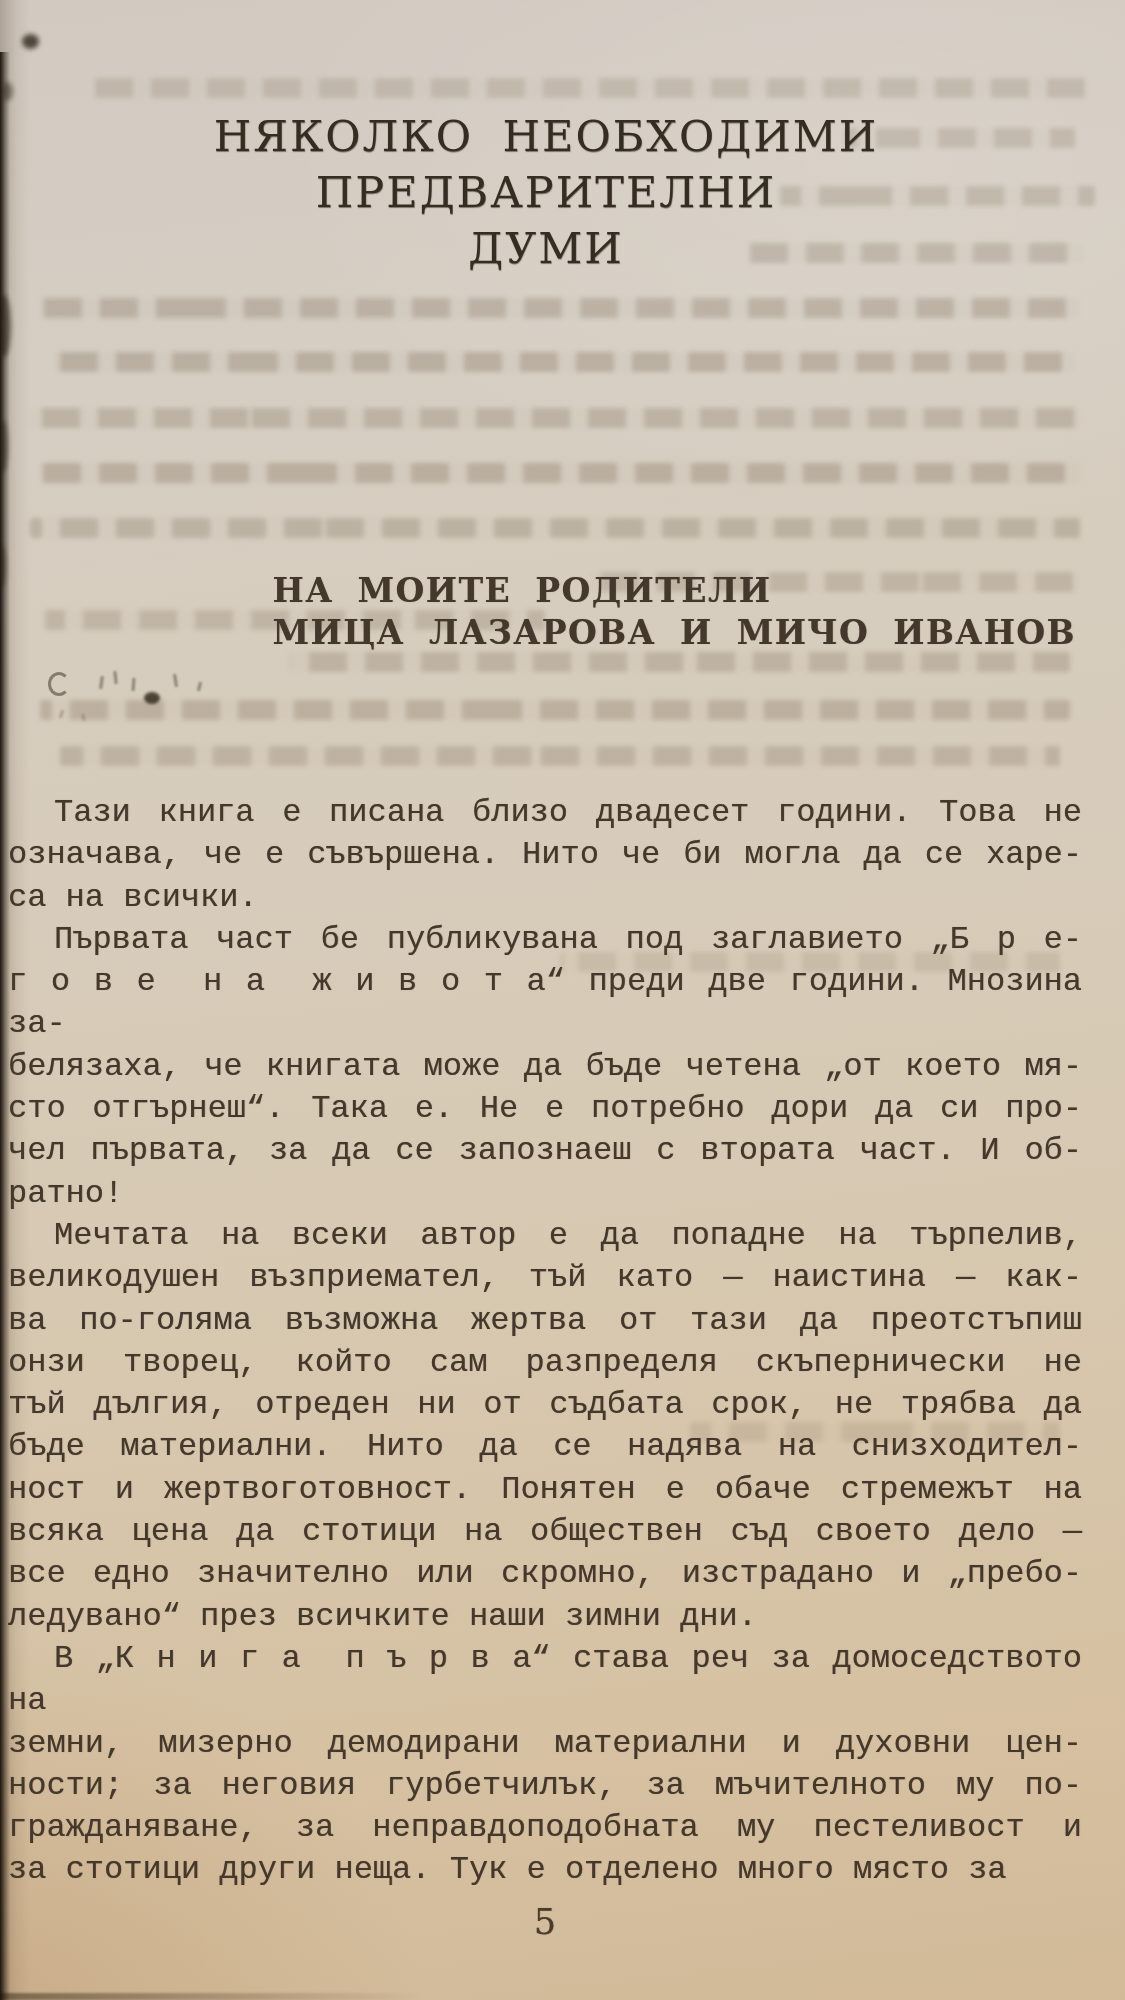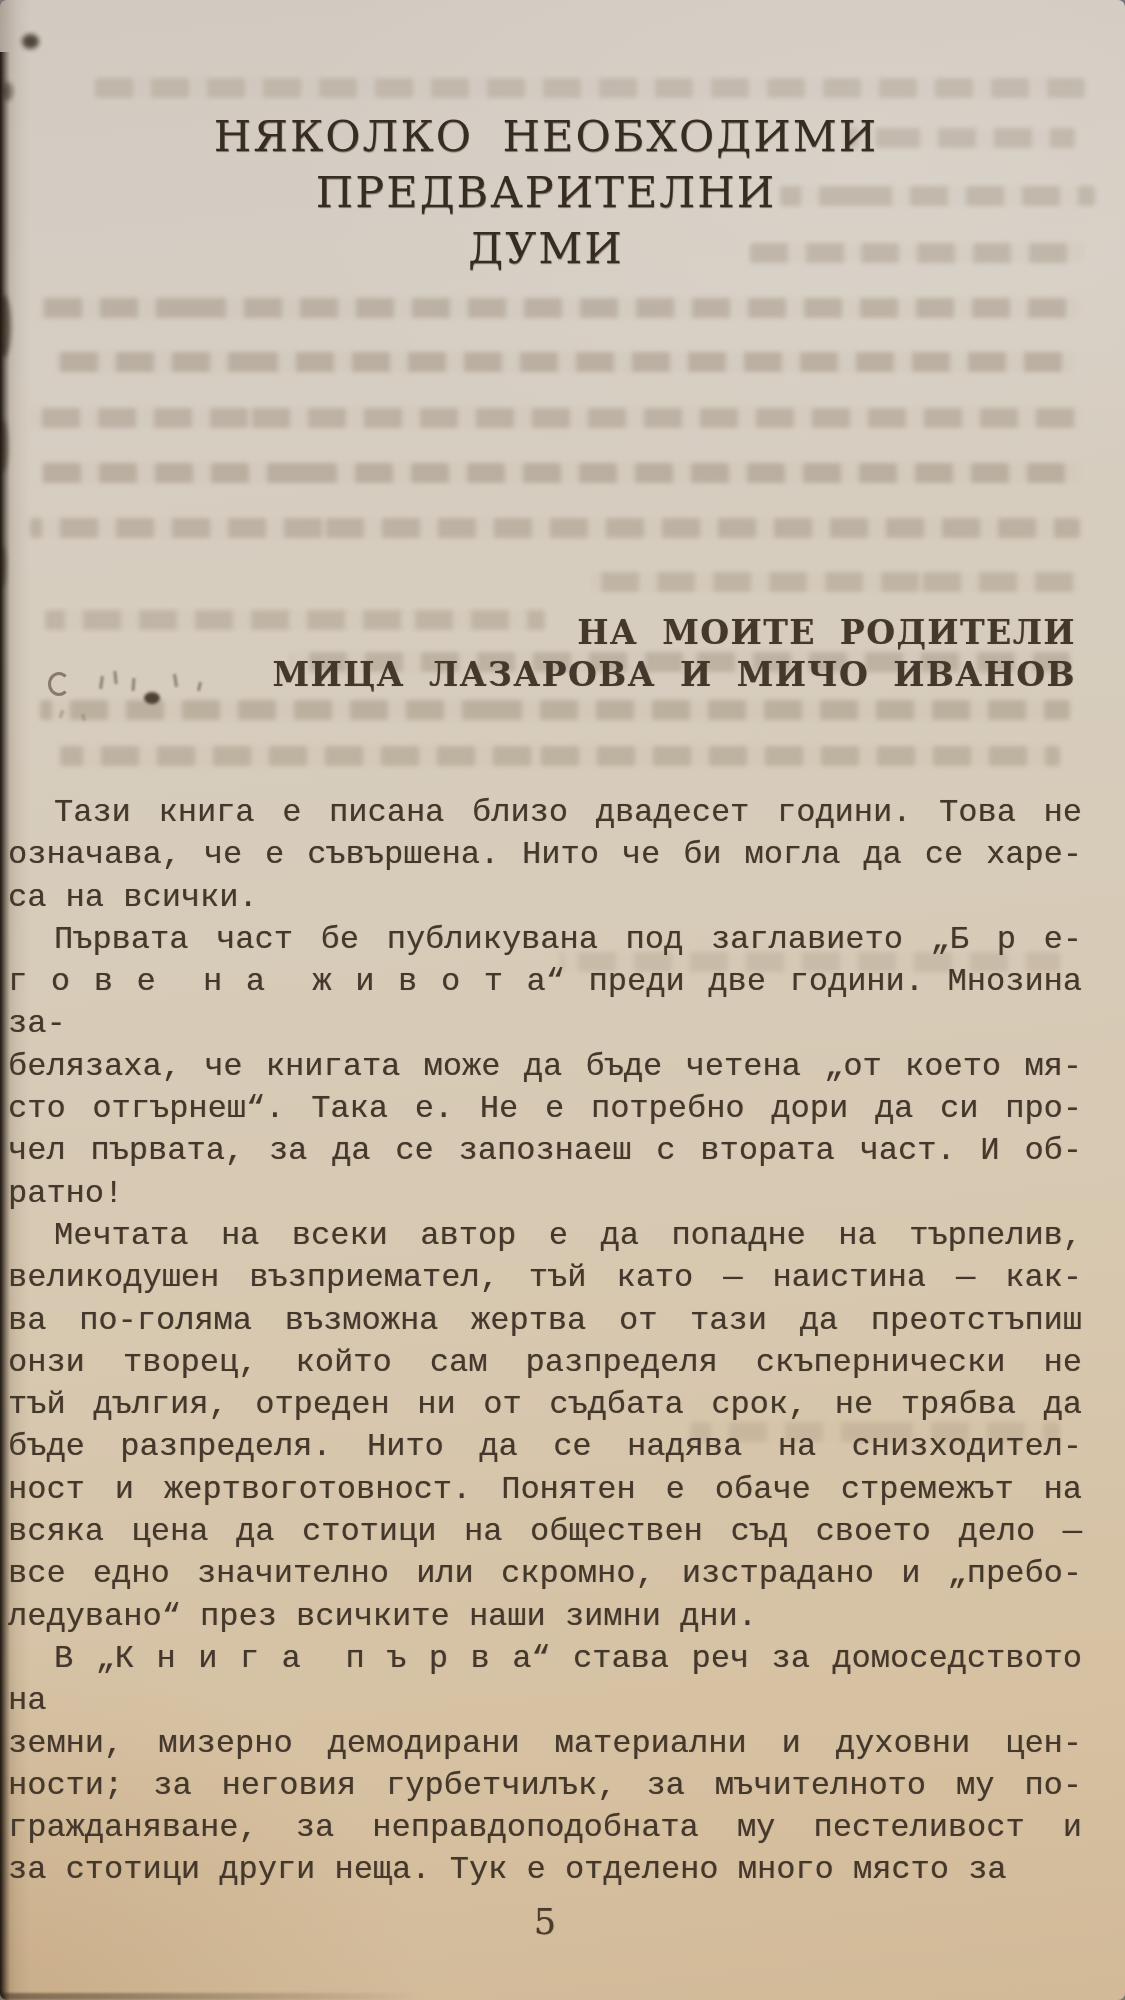--- a/index.html
+++ b/index.html
@@ -12,43 +12,42 @@
   .page{
     position:relative;
     width:1125px;height:2000px;
     margin:0 auto;
     overflow:hidden;
     font-family:"DejaVu Serif","Liberation Serif",serif;
     background:
       radial-gradient(ellipse 900px 500px at 78% 8%, rgba(255,255,255,0.10), rgba(255,255,255,0) 70%),
       radial-gradient(ellipse 700px 600px at 0% 100%, rgba(165,115,65,0.20), rgba(165,115,65,0) 60%),
       linear-gradient(174deg,#d2cac1 0%,#d6cec3 18%,#d7ccba 45%,#d7c7ae 68%,#d6c1a2 85%,#d2ba98 100%);
-    border-radius: 7px;
   }
   
   .left-shade{position:absolute;left:0;top:0;width:30px;height:100%;
     background:linear-gradient(90deg,rgba(80,60,40,0.28),rgba(80,60,40,0.08) 55%,rgba(80,60,40,0));}
   .gutter{position:absolute;left:0;top:52px;width:10px;height:1948px;
     background:linear-gradient(90deg,rgba(18,12,6,0.92),rgba(18,12,6,0.35) 55%,rgba(18,12,6,0));
     filter:blur(0.6px);}
   .bottom-edge{position:absolute;left:0;bottom:0;width:420px;height:7px;
     background:linear-gradient(90deg,rgba(30,20,10,0.45),rgba(30,20,10,0));filter:blur(1px);}
   .edge-blob{position:absolute;background:#241a0f;border-radius:50%;filter:blur(2.5px);}
 
   
   .ghost{position:absolute;height:20px;border-radius:3px;filter:blur(2.8px);
     background:repeating-linear-gradient(90deg,var(--ghost) 0 38px,rgba(125,108,88,0.06) 38px 56px);}
 
   .title{position:absolute;left:0;top:108px;width:1092px;margin:0;
     text-align:center;font-weight:normal;
     font-size:43px;line-height:56px;letter-spacing:2px;word-spacing:14px;
     color:var(--title-ink);
     text-shadow:0.4px 0.5px 0.9px rgba(55,42,30,0.55);}
-  .dedication{position:absolute;right:49px;top:612px;
-    text-align:right;font-weight:bold;
+  .dedication{position:absolute;right:49px;top:570px;
+    text-align:left;font-weight:bold;
     font-size:33px;line-height:42px;letter-spacing:1.5px;word-spacing:11px;
     color:var(--ink);
     text-shadow:0.3px 0.4px 0.8px rgba(60,45,30,0.5);}
   .body{position:absolute;left:8px;top:792px;width:1074px;
     font-size:32px;line-height:42.3px;color:var(--ink);
     text-shadow:0.3px 0.4px 0.7px rgba(60,45,30,0.5);}
   .bline{text-align:justify;text-align-last:justify;font-family:Liberation Mono, monospace;}
   .bline.pfirst{text-indent:46px;}
   .bline.plast{text-align-last:left;}
   .pagenum{position:absolute;left:8px;top:1902px;width:1074px;
@@ -127,21 +126,21 @@
       <div class="bline">г о в е &nbsp;н а &nbsp;ж и в о т а“ преди две години. Мнозина за-</div>
       <div class="bline">белязаха, че книгата може да бъде четена „от което мя-</div>
       <div class="bline">сто отгърнеш“. Така е. Не е потребно дори да си про-</div>
       <div class="bline">чел първата, за да се запознаеш с втората част. И об-</div>
       <div class="bline plast">ратно!</div>
       <div class="bline pfirst">Мечтата на всеки автор е да попадне на търпелив,</div>
       <div class="bline">великодушен възприемател, тъй като — наистина — как-</div>
       <div class="bline">ва по-голяма възможна жертва от тази да преотстъпиш</div>
       <div class="bline">онзи творец, който сам разпределя скъпернически не</div>
       <div class="bline">тъй дългия, отреден ни от съдбата срок, не трябва да</div>
-      <div class="bline">бъде разпределя. Нито да се надява на снизходител-</div>
+      <div class="bline">бъде материални. Нито да се надява на снизходител-</div>
       <div class="bline">ност и жертвоготовност. Понятен е обаче стремежът на</div>
       <div class="bline">всяка цена да стотици на обществен съд своето дело —</div>
       <div class="bline">все едно значително или скромно, изстрадано и „пребо-</div>
       <div class="bline plast">ледувано“ през всичките наши зимни дни.</div>
       <div class="bline pfirst">В „К н и г а &nbsp;п ъ р в а“ става реч за домоседството на</div>
       <div class="bline">земни, мизерно демодирани материални и духовни цен-</div>
       <div class="bline">ности; за неговия гурбетчилък, за мъчителното му по-</div>
       <div class="bline">гражданяване, за неправдоподобната му пестеливост и</div>
       <div class="bline plast">за стотици други неща. Тук е отделено много място за</div>
     </div>

